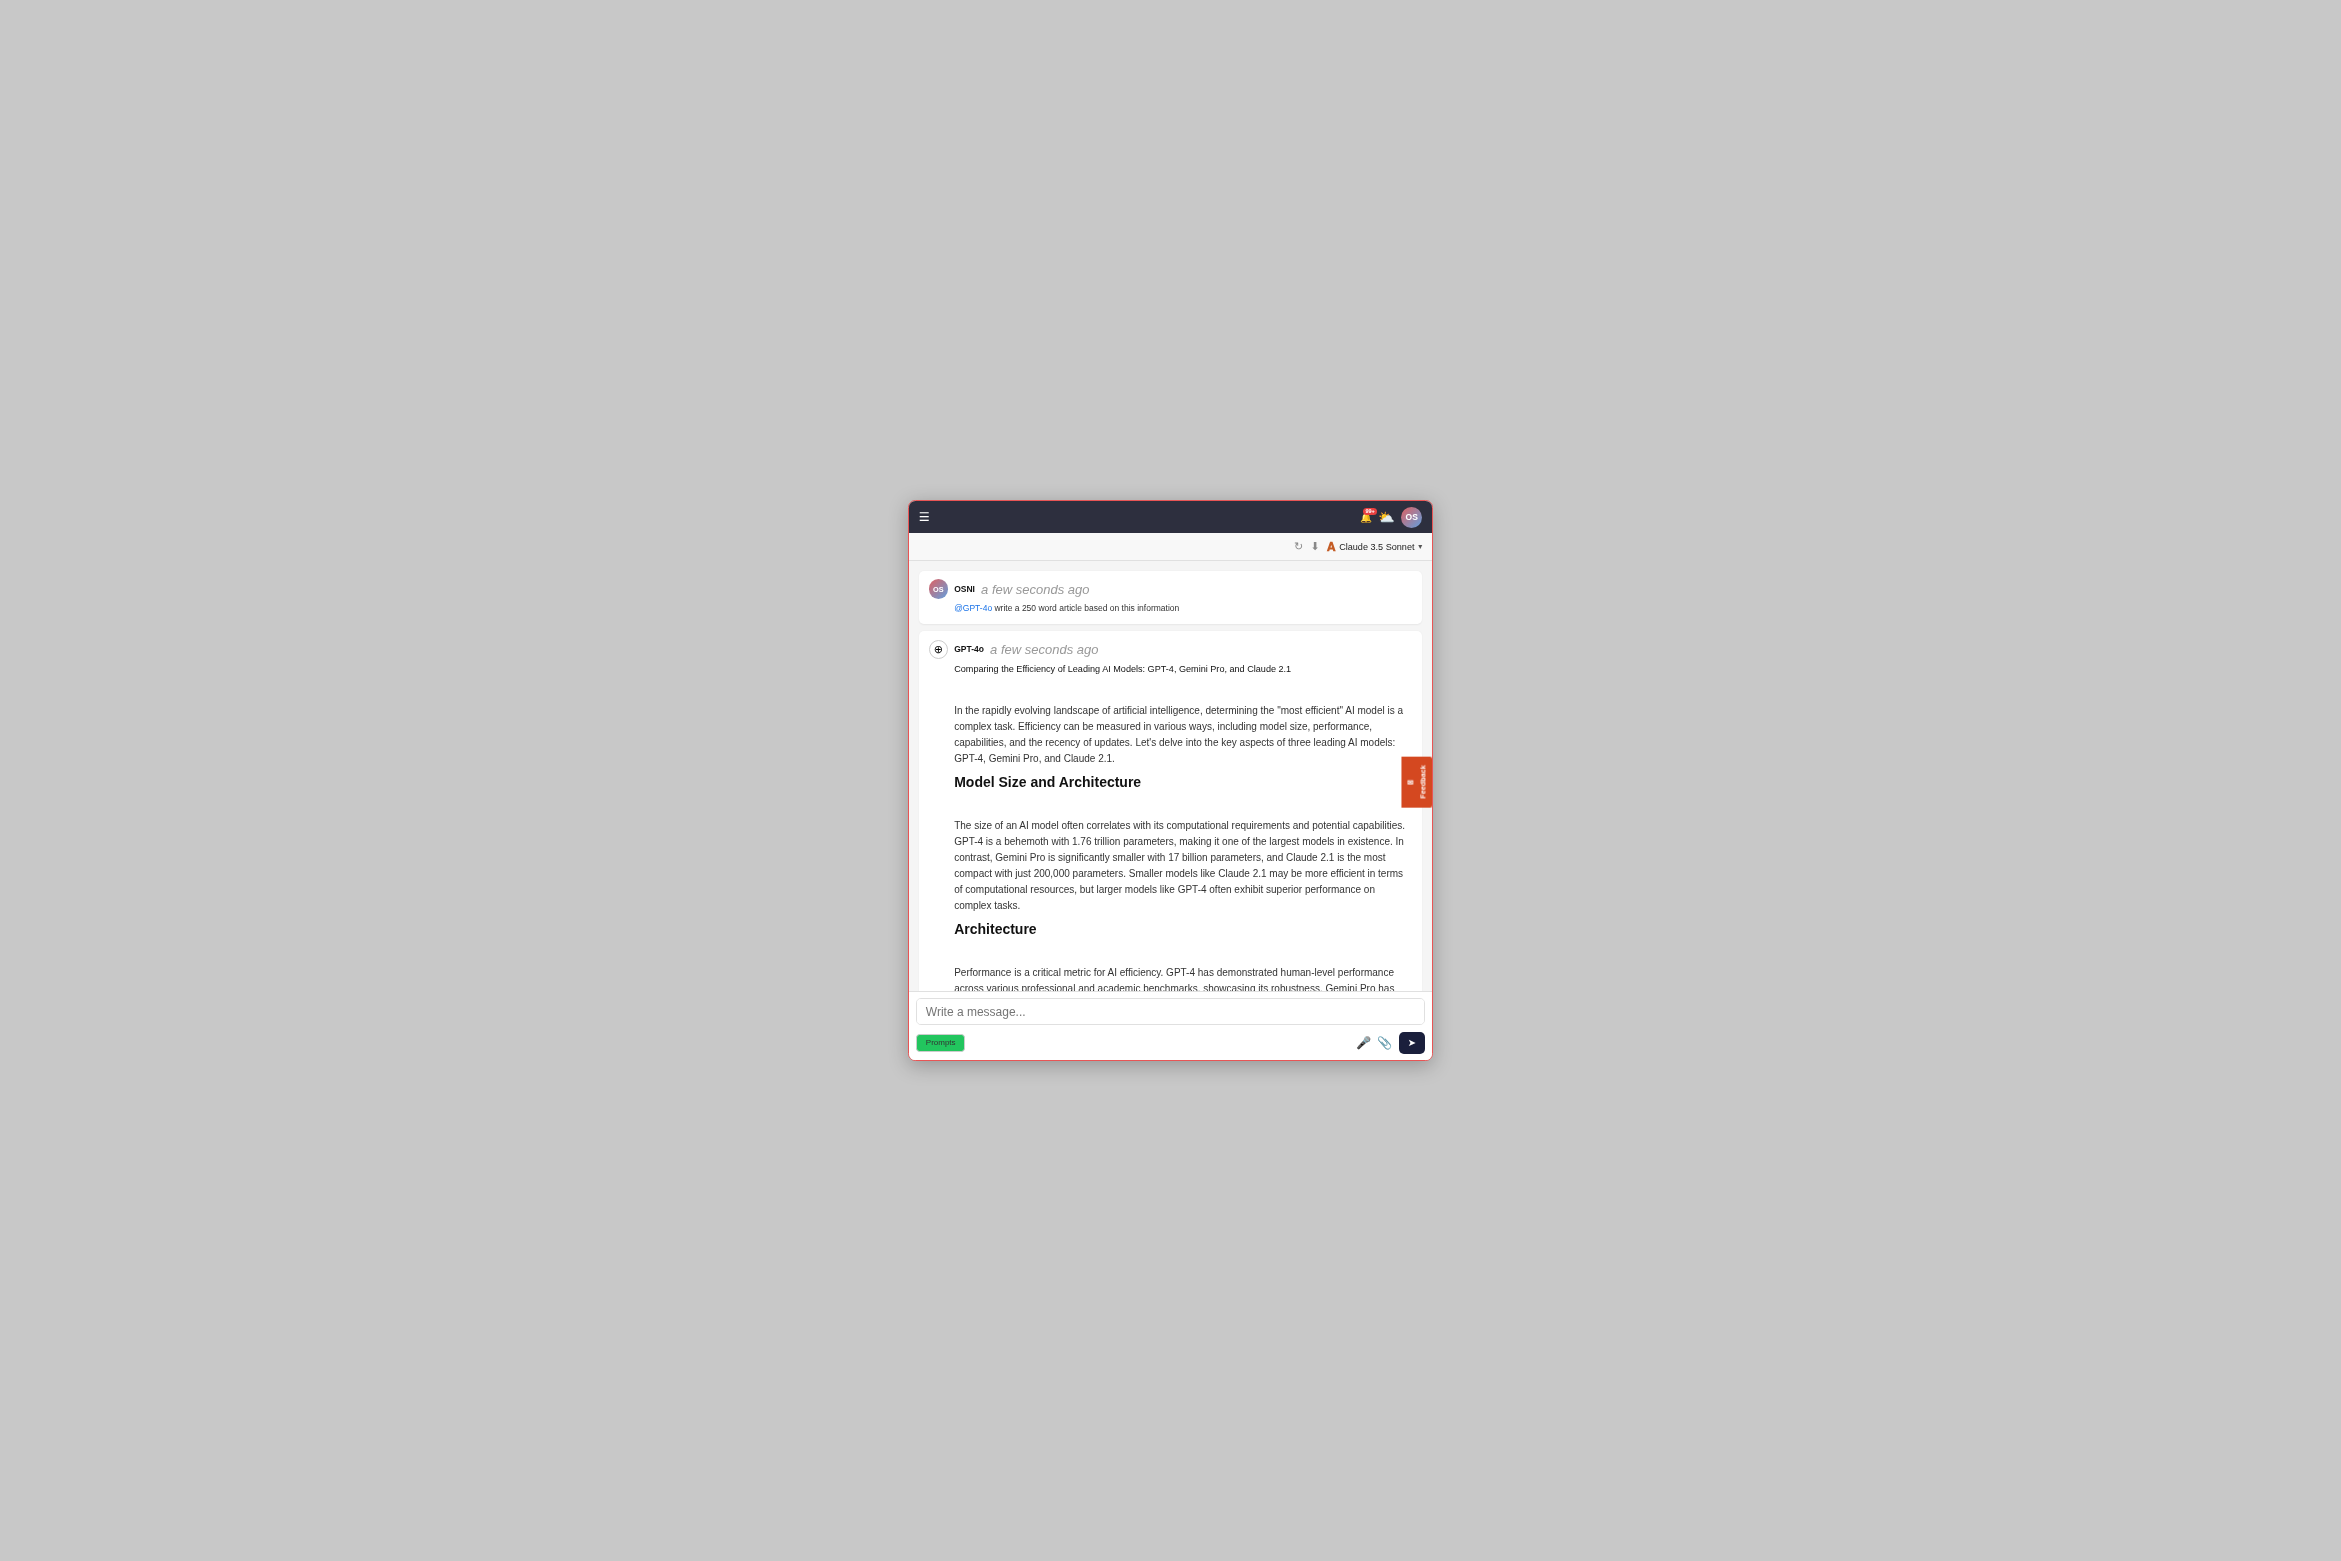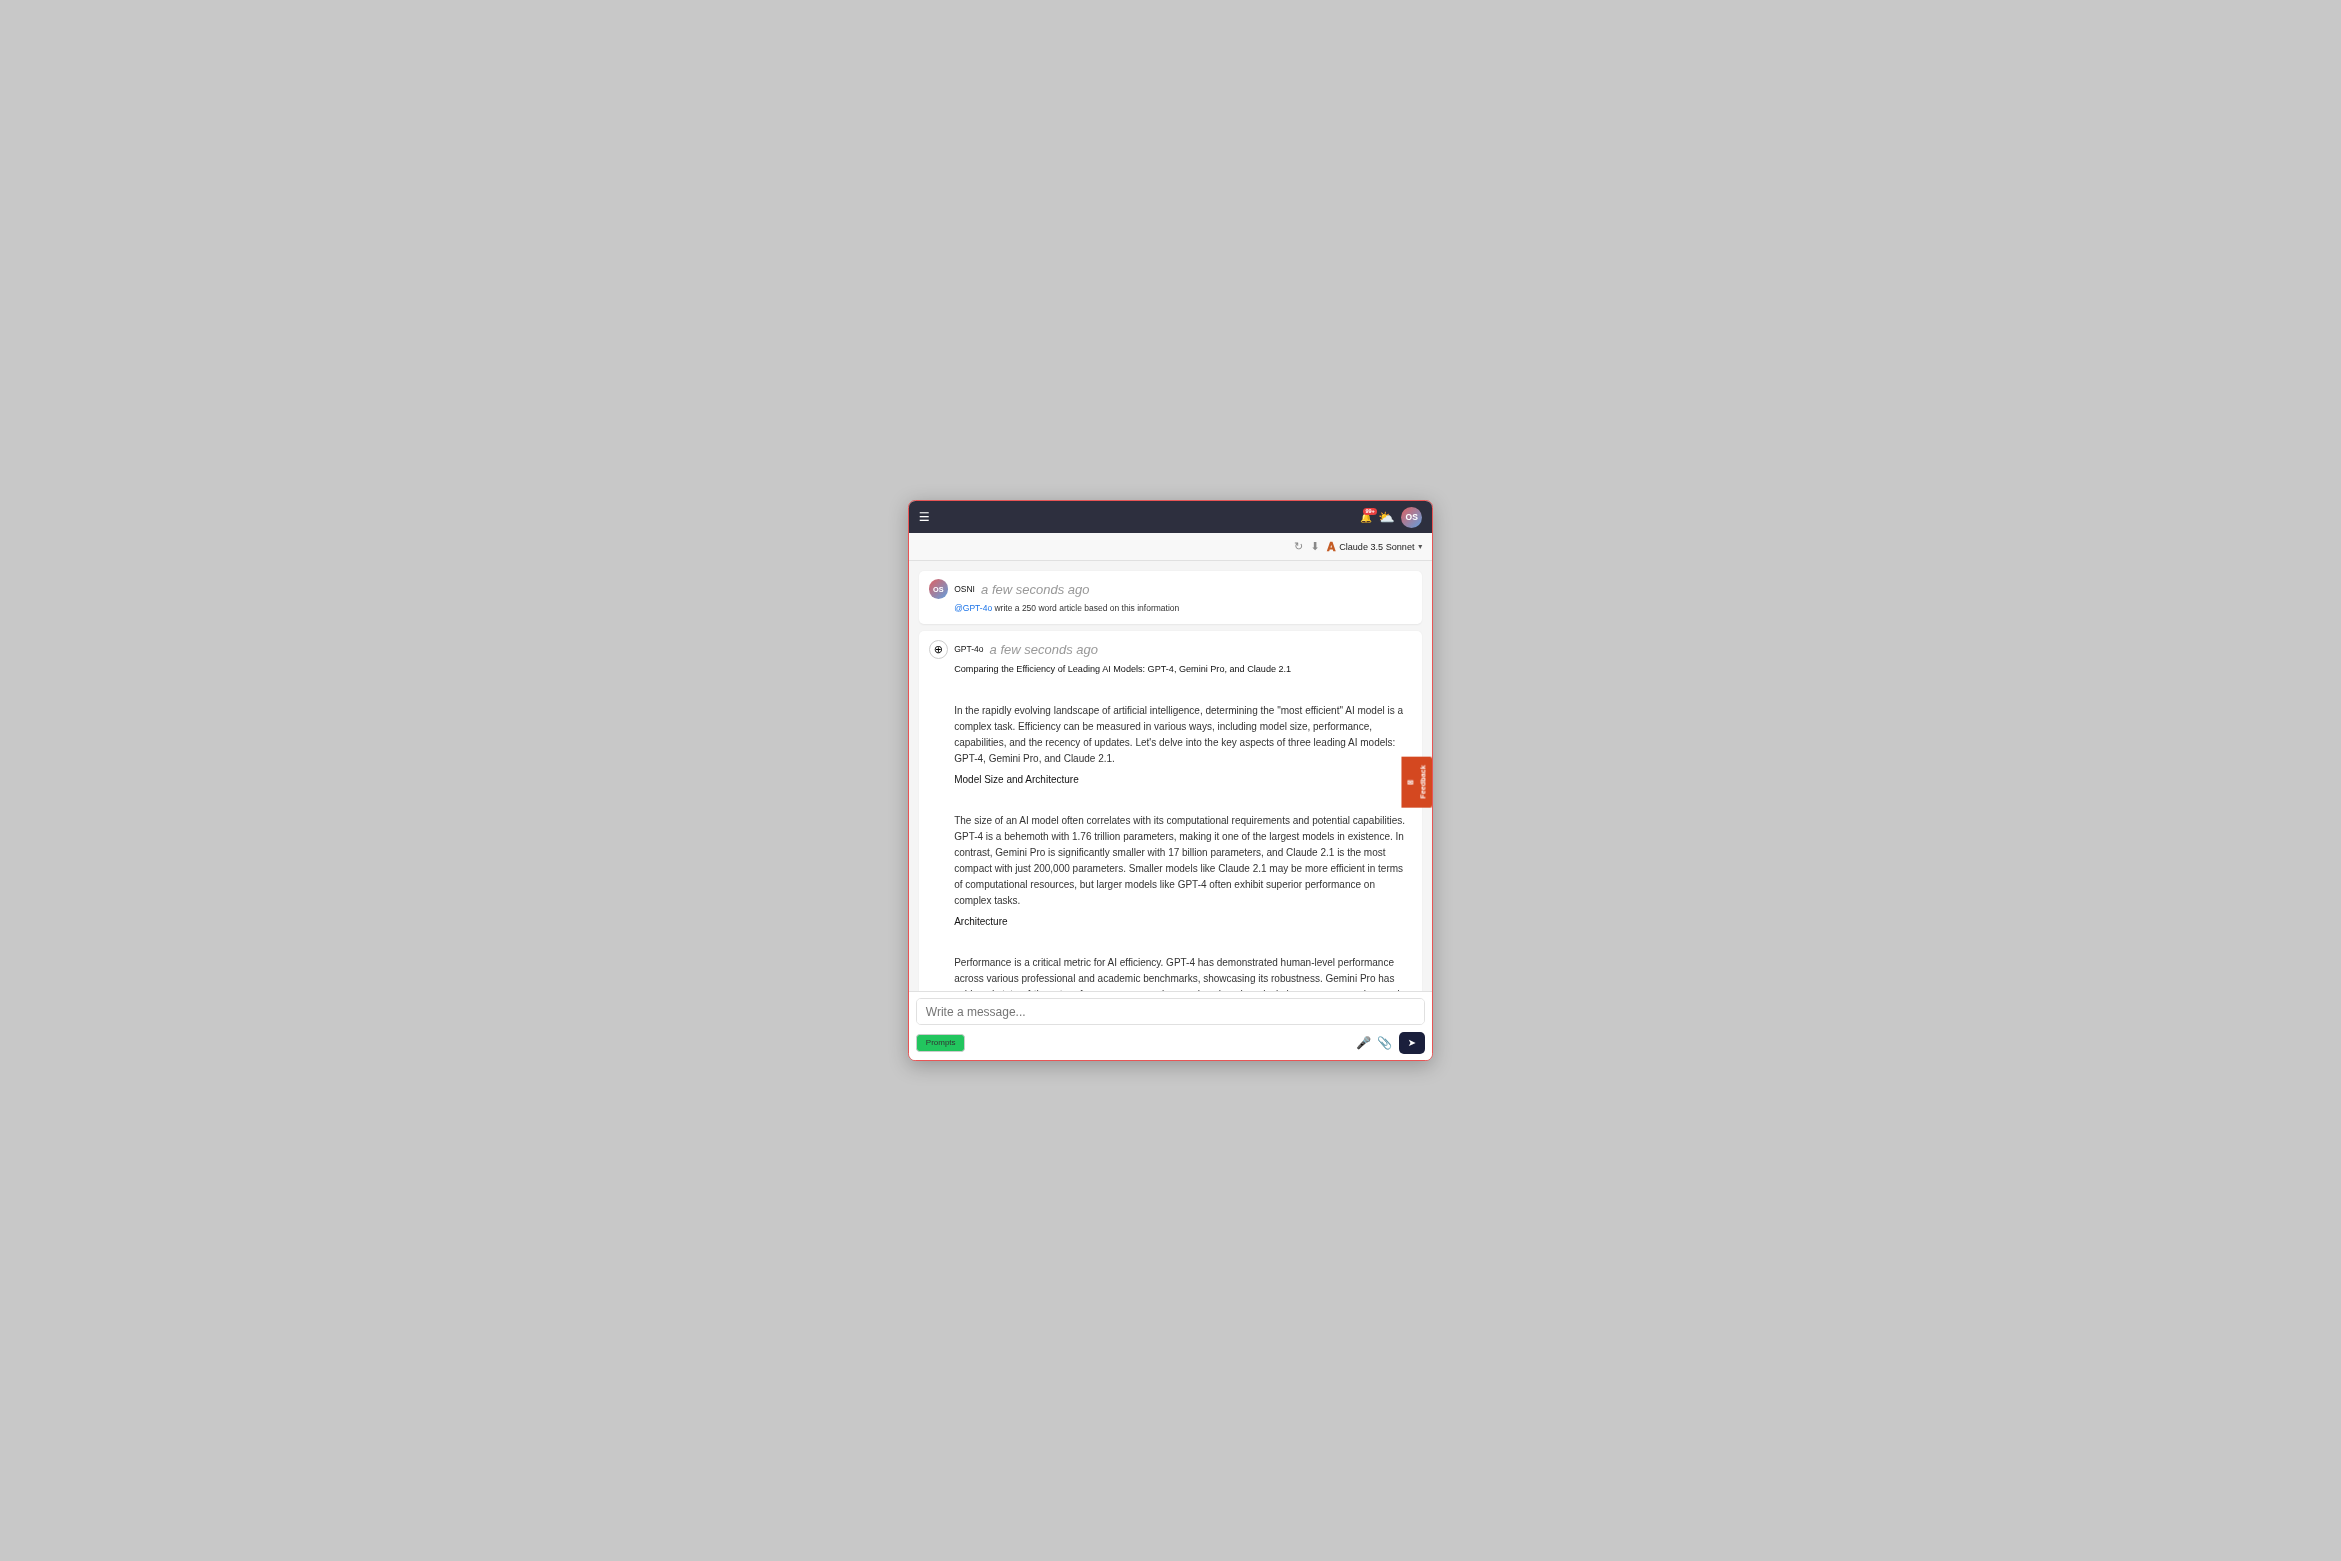--- a/index.html
+++ b/index.html
@@ -164,21 +164,21 @@
       border: 0.9px solid #ccc;
       display: flex;
       align-items: center;
       justify-content: center;
       flex-shrink: 0;
     }
     .gpt-logo {
       font-size: 11px;
     }
     .sender-name {
-      font-weight: 400;
+      font-weight: 700;
       font-size: 8.5px;
       color: #111;
     }
     .timestamp {
       font-size: 13px;
       color: #999;
       font-style: italic;
     }
     .message-text {
       font-size: 8.5px;
@@ -202,22 +202,22 @@
       line-height: 1.4;
     }
     .article-body {
       font-size: 10px;
       color: #333;
       line-height: 1.6;
       margin-bottom: 6.1px;
       margin-top: 28px;
     }
     .section-heading {
-      font-size: 10px;
-      font-weight: 400;
+      font-size: 14px;
+      font-weight: 700;
       color: #111;
       margin-bottom: 3.7px;
       margin-top: 7px;
     }
     
     .input-area {
       background: #fff;
       border-top: 0.6px solid #e0e0e0;
       padding: 6.1px 7.3px 6.1px 7.3px;
       flex-shrink: 0;

